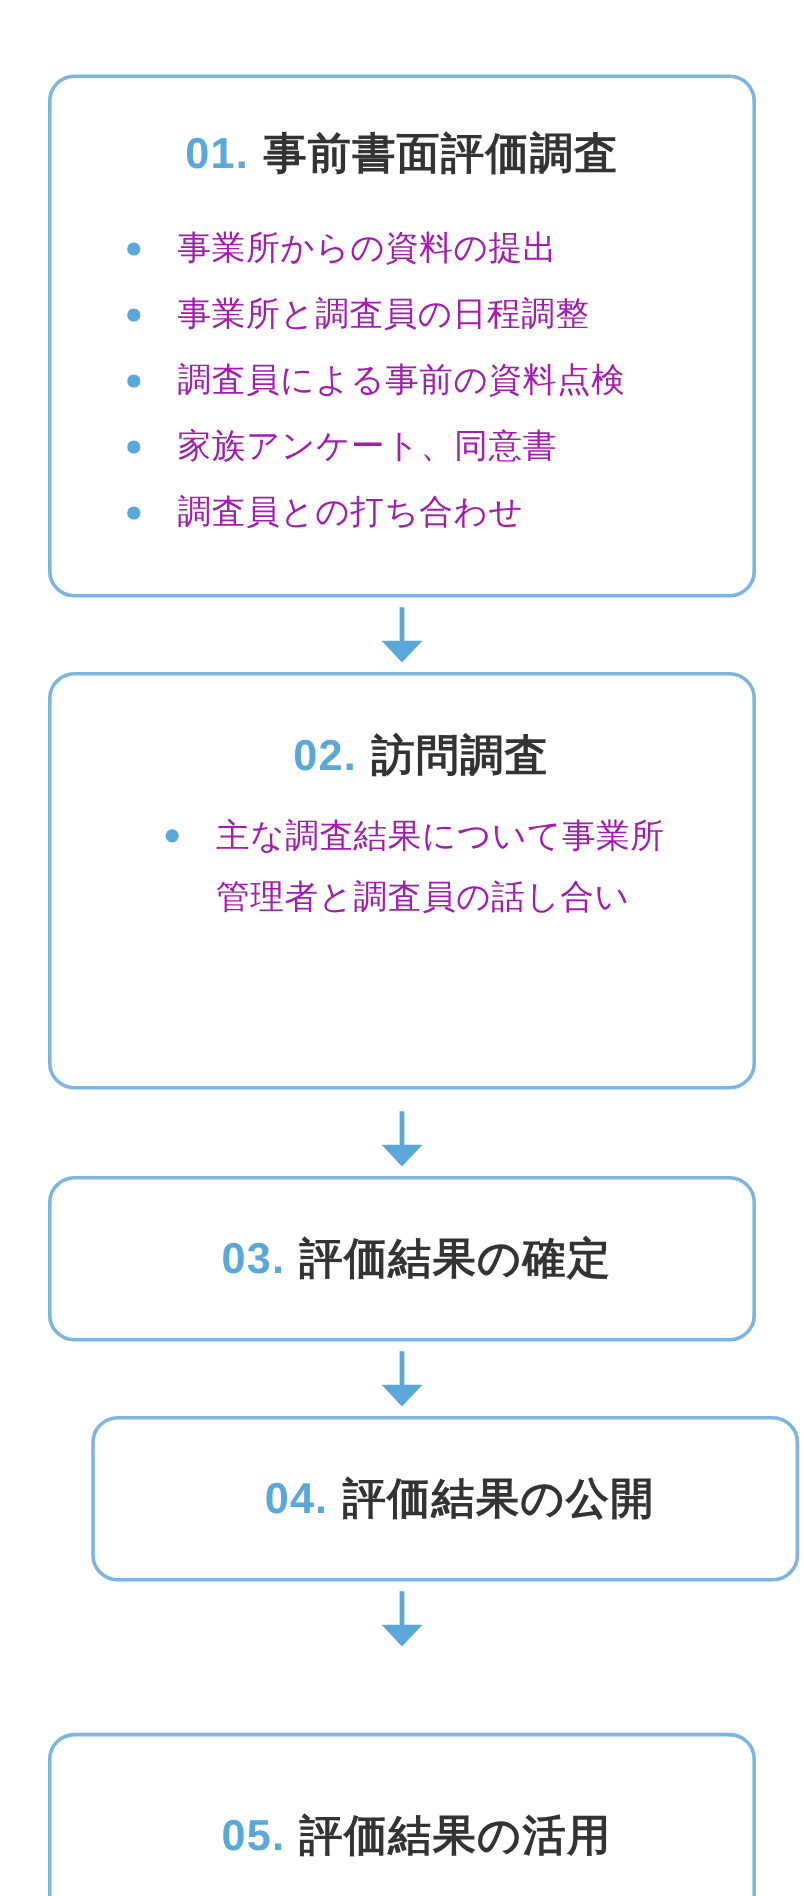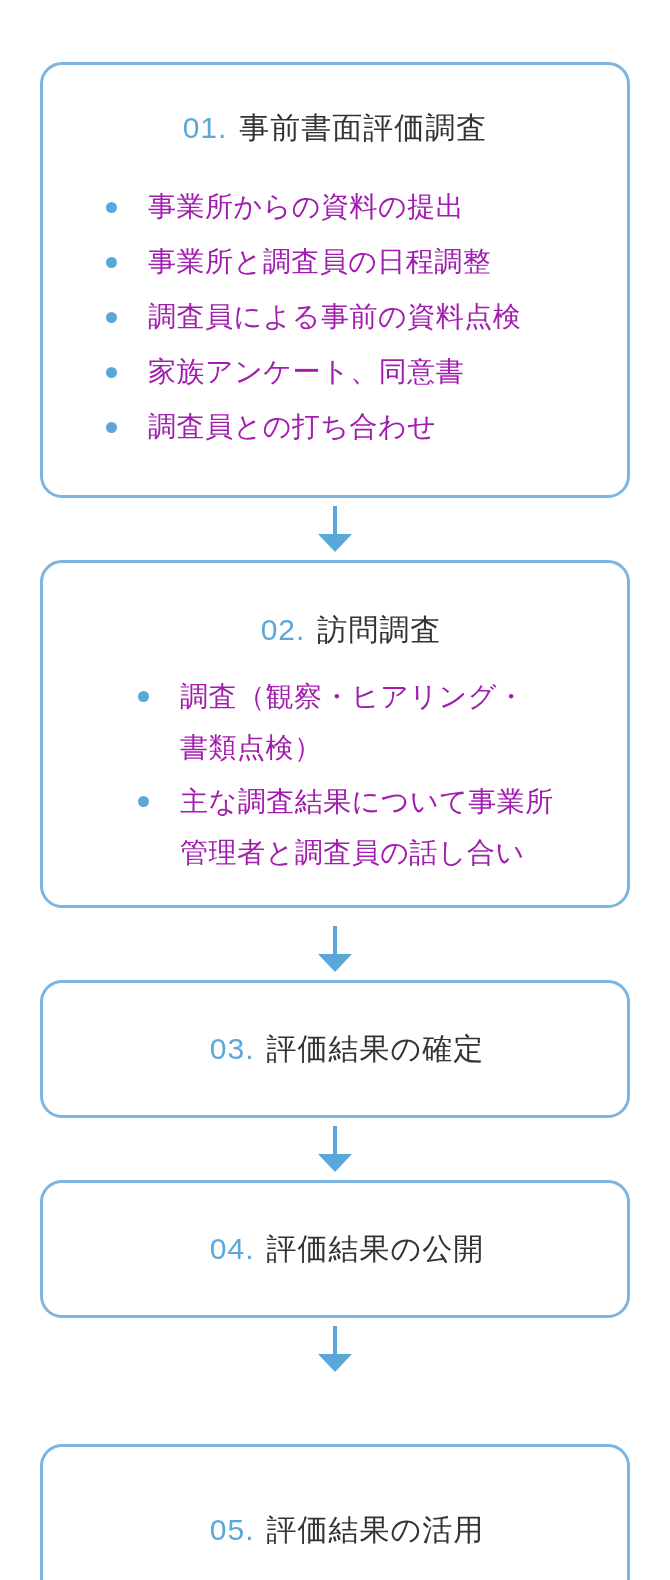--- a/index.html
+++ b/index.html
@@ -22,29 +22,29 @@
     left: 40px;
     width: 590px;
     box-sizing: border-box;
     background: #ffffff;
     border: 3px solid #7db5e0;
     border-radius: 22px;
   }
   .box1 { top: 62px;  height: 436px; }
   .box2 { top: 560px; height: 348px; padding-left: 32px; }
   .box3 { top: 980px;  height: 138px; }
-  .box4 { top: 1180px; height: 138px; }
+  .box4 { top: 1180px; height: 138px; margin-left: 36px; }
   .box5 { top: 1444px; height: 172px; }
 
   .step-title {
     margin: 0;
     text-align: center;
-    font-size: 30px;
+    font-size: 36px;
     line-height: 30px;
-    font-weight: 400;
+    font-weight: 700;
     color: #333333;
     letter-spacing: 1px;
   }
   .box1 .step-title { padding-top: 48px; }
   .box2 .step-title { padding-top: 52px; }
   .center-box {
     display: flex;
     align-items: center;
     justify-content: center;
     padding-left: 24px;
@@ -156,25 +156,20 @@
     <span class="head"></span>
   </div>
 
   <section class="step-box box2">
     <h2 class="step-title">
       <span class="num">02.</span><span class="ttl">訪問調査</span>
     </h2>
     <ul class="list">
       <li>
         <span class="dot"></span>
-        <span class="li-text">調査（観察・ヒアリング・
-書類点検）</span>
-      </li>
-      <li>
-        <span class="dot"></span>
         <span class="li-text">主な調査結果について事業所
 管理者と調査員の話し合い</span>
       </li>
     </ul>
   </section>
 
   <div class="arrow a2">
     <span class="stem"></span>
     <span class="head"></span>
   </div>

